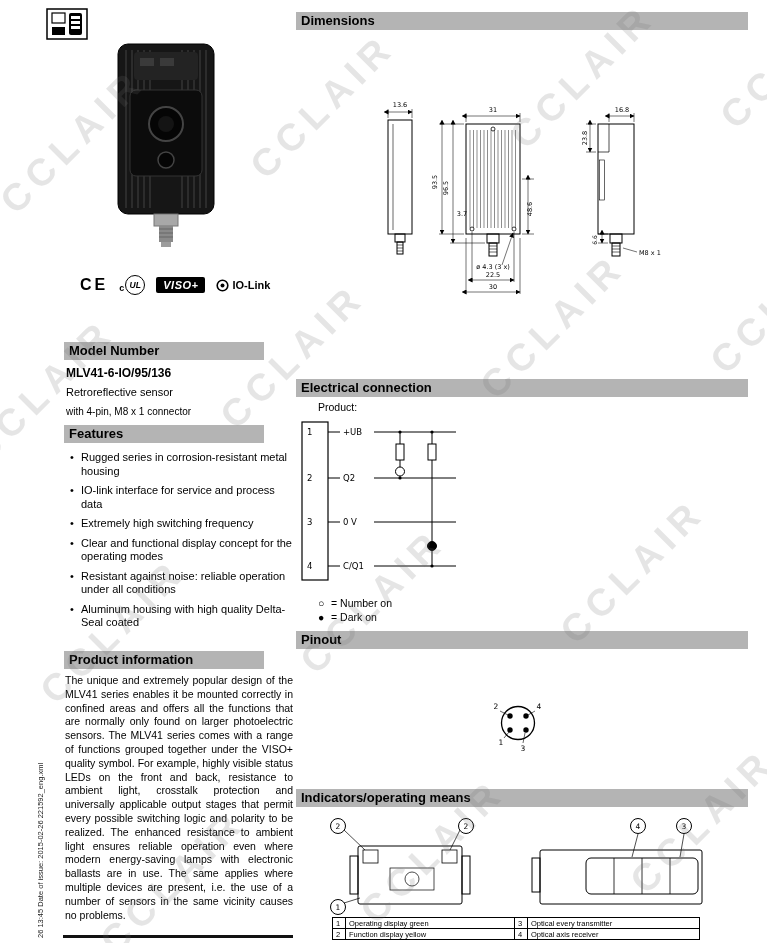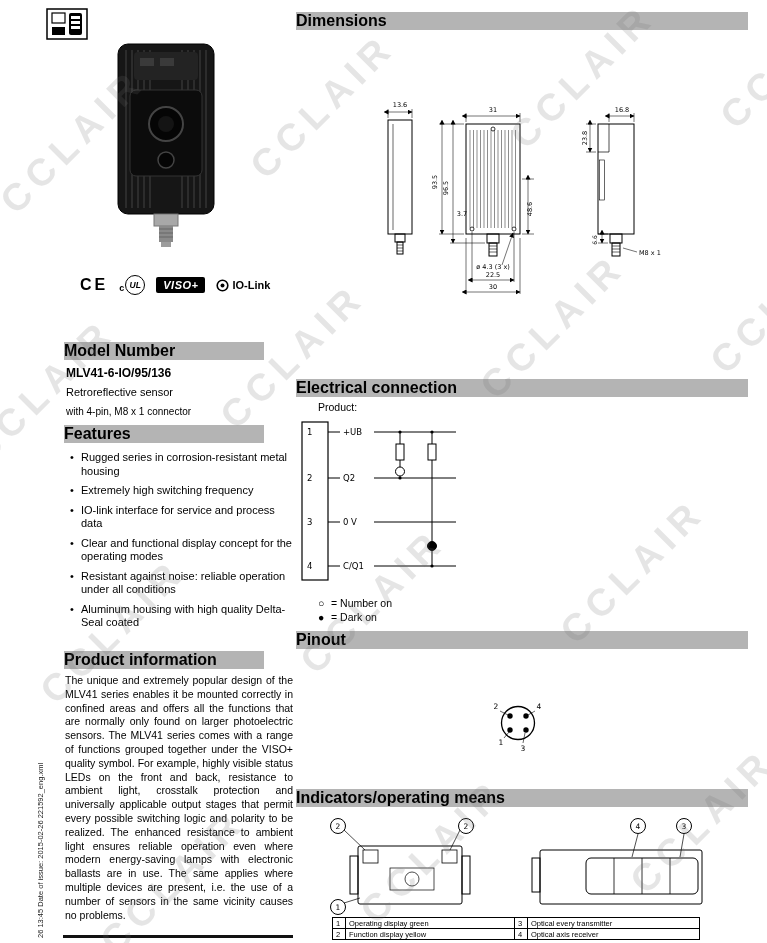--- a/index.html
+++ b/index.html
@@ -12,21 +12,21 @@
   .wm { position:absolute; transform:rotate(-45deg); font-size:38px; font-weight:600;
         letter-spacing:7px; color:rgba(110,110,110,0.18); pointer-events:none;
         white-space:nowrap; z-index:6; }
 
   
   .side-text { position:absolute; left:36px; top:938px; transform:rotate(-90deg);
                transform-origin:0 0; font-size:7.5px; white-space:nowrap; color:#222; }
 
   
   .section-header { position:absolute; background:#b4b4b4; height:18px; line-height:18px;
-                    font-weight:700; font-size:16px; }
+                    font-weight:700; font-size:13px; padding-left:5px; }
   .left-header  { left:64px;  width:200px; }
   .right-header { left:296px; width:452px; }
 
   
   .model-name { position:absolute; left:66px; top:366px; font-size:12px; font-weight:700; }
   .model-type { position:absolute; left:66px; top:386px; font-size:11px; }
   .model-conn { position:absolute; left:66px; top:406px; font-size:10px; }
 
   ul.features { position:absolute; left:68px; top:451px; width:224px; list-style:none; }
   ul.features li { position:relative; font-size:11px; line-height:13.5px; padding-left:13px;
@@ -129,22 +129,22 @@
   </div>
 
   <div class="section-header left-header" style="top:342px">Model Number</div>
   <div class="model-name">MLV41-6-IO/95/136</div>
   <div class="model-type">Retroreflective sensor</div>
   <div class="model-conn">with 4-pin, M8 x 1 connector</div>
 
   <div class="section-header left-header" style="top:425px">Features</div>
   <ul class="features">
     <li>Rugged series in corrosion-resistant metal housing</li>
+    <li>IO-link interface for service and process data</li>
     <li>Extremely high switching frequency</li>
-    <li>IO-link interface for service and process data</li>
     <li>Clear and functional display concept for the operating modes</li>
     <li>Resistant against noise: reliable operation under all conditions</li>
     <li>Aluminum housing with high quality Delta-Seal coated</li>
   </ul>
 
   <div class="section-header left-header" style="top:651px">Product information</div>
   <div class="prodinfo">The unique and extremely popular design of the MLV41 series enables it be mounted correctly in confined areas and offers all the functions that are normally only found on larger photoelectric sensors. The MLV41 series comes with a range of functions grouped together under the VISO+ quality symbol. For example, highly visible status LEDs on the front and back, resistance to ambient light, crosstalk protection and universally applicable output stages that permit every possible switching logic and polarity to be realized. The enhanced resistance to ambient light ensures reliable operation even where modern energy-saving lamps with electronic ballasts are in use. The same applies where multiple devices are present, i.e. the use of a number of sensors in the same vicinity causes no problems.</div>
   <div class="footer-rule"></div>
 
   <div class="section-header right-header" style="top:12px">Dimensions</div>

